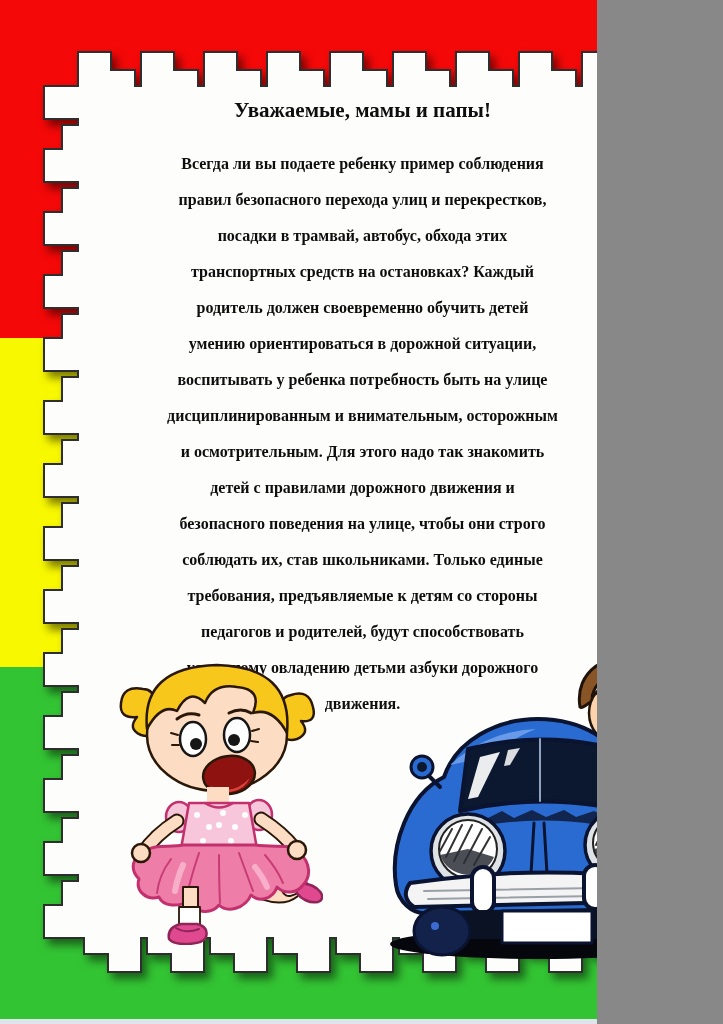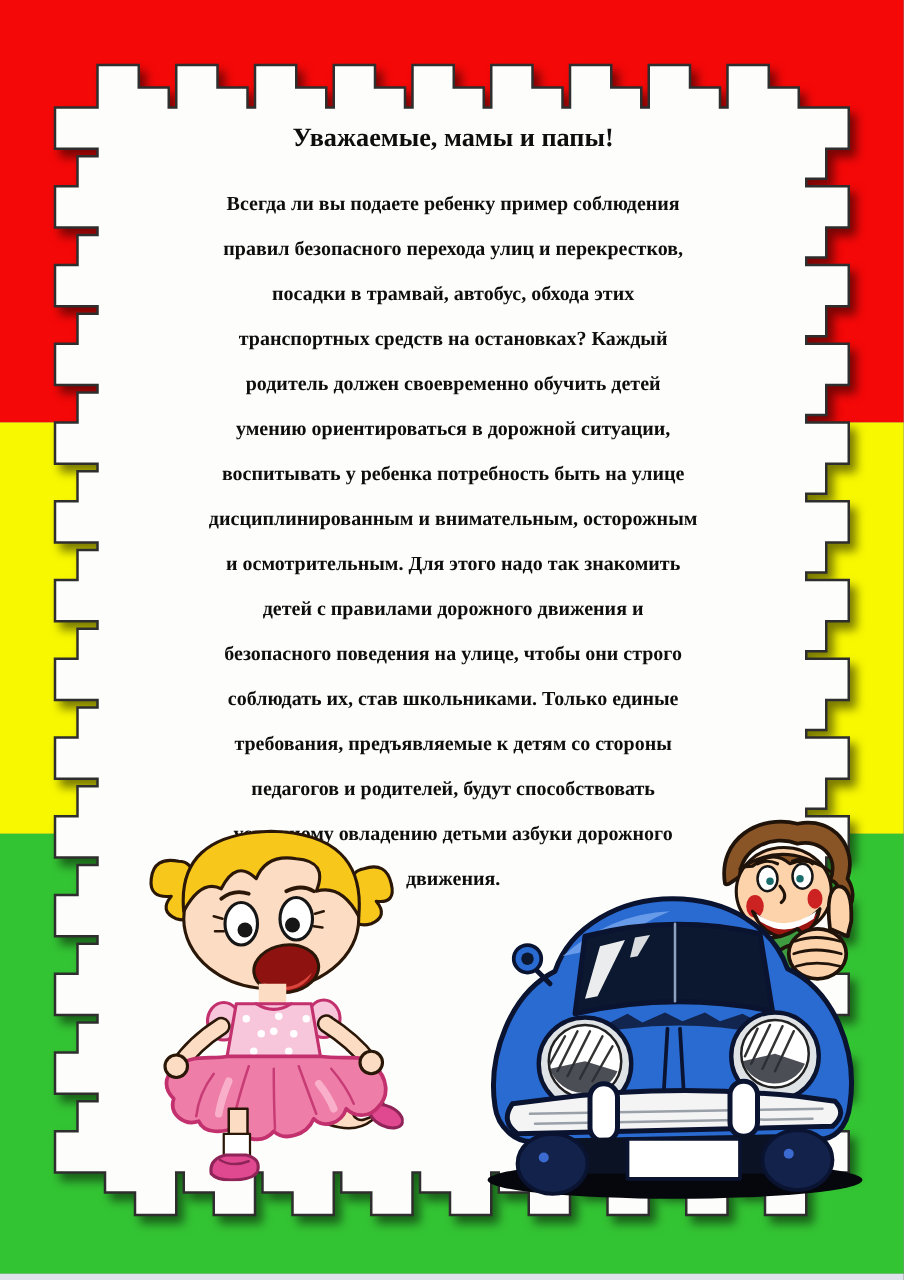--- a/index.html
+++ b/index.html
@@ -1,17 +1,17 @@
 <!DOCTYPE html>
 <html style="--c-red: #f50808; --c-yellow: #f8f800; --c-green: #33c433;"><head>
 <meta charset="utf-8">
 <style>
   html,body{margin:0;padding:0;}
   body{width:723px;height:1024px;overflow:hidden;background:#888;}
-  .stage{position:relative;width:723px;height:1024px;overflow:hidden;
+  .stage{position:relative;width:597px;height:1024px;overflow:hidden;
          font-family:"Liberation Serif","DejaVu Serif",serif;}
   .stripe{position:absolute;left:0;width:723px;}
   .stripe-red{top:0;height:338px;background:var(--c-red,#f50808);}
   .stripe-yellow{top:338px;height:329px;background:var(--c-yellow,#f8f800);}
   .stripe-green{top:667px;height:352px;background:var(--c-green,#33c433);}
   .stripe-bottom-light{position:absolute;left:0;top:1019px;width:723px;height:5px;background:#dfe3ec;}
   #panel-svg{position:absolute;left:0;top:0;width:723px;height:1024px;
              filter:drop-shadow(5px 6px 4px rgba(0,0,0,0.5));pointer-events:none;}
   .panel-content{position:absolute;left:80px;top:88px;width:565px;z-index:3;
                  color:#0e0e0e;text-align:center;}

